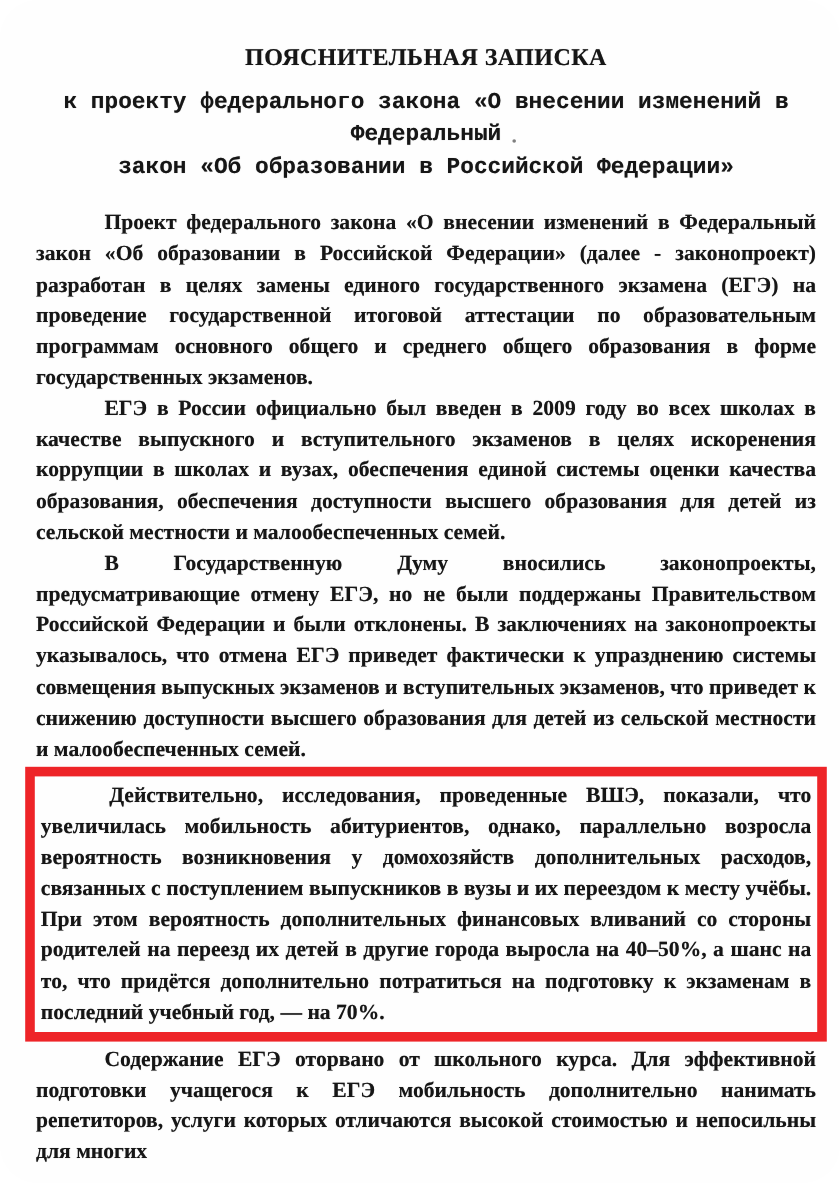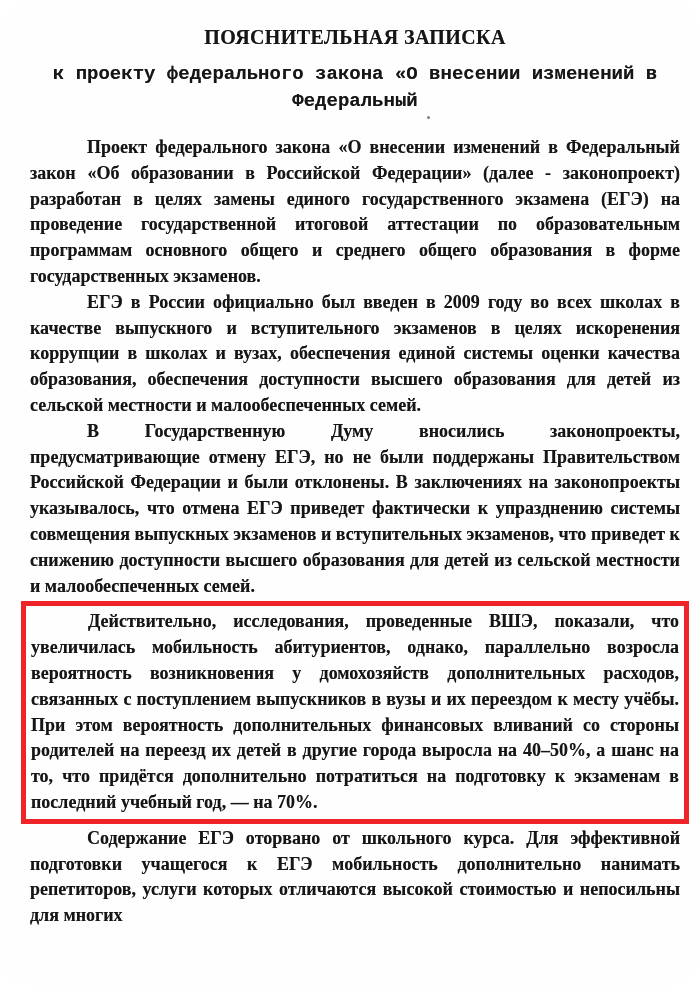--- a/index.html
+++ b/index.html
@@ -8,21 +8,21 @@
     background: #ffffff;
   }
   .page {
     position: relative;
     width: 700px;
     height: 986px;
     box-sizing: border-box;
     background: #fefefe;
     font-family: "Liberation Serif", "DejaVu Serif", serif;
     color: #161616;
-    padding: 25px 20px 0 30px;
+    padding: 36px 20px 0 30px;
     overflow: hidden;
     border-radius: 31px;
   }
   .doc-title {
     font-size: 20px;
     font-weight: bold;
     text-align: center;
     line-height: 24px;
     margin: 0 0 12px 0;
     letter-spacing: 0.4px;
@@ -41,21 +41,21 @@
     font-size: 18px;
     line-height: 25.8px;
     text-align: justify;
     text-align-last: left;
     text-indent: 57px;
     margin: 0;
     text-shadow: 0 0 0.6px rgba(0,0,0,0.5);
     font-weight: bold;
   }
   .highlight-box {
-    border: 5px solid #4d7c0f;
+    border: 8px solid #4d7c0f;
     margin: 2px -9px;
     padding: 3px 5px;
   }
   .scan-speck {
     position: absolute;
     left: 427px;
     top: 116px;
     width: 3px;
     height: 3px;
     border-radius: 50%;
@@ -65,20 +65,21 @@
 </style>
 </head>
 <body>
 
 <div class="page">
 
   <h1 class="doc-title">ПОЯСНИТЕЛЬНАЯ ЗАПИСКА</h1>
 
   <div class="doc-subtitle">
     <div>к проекту федерального закона «О внесении изменений в Федеральный</div>
+    <div>закон «Об образовании в Российской Федерации»</div>
   </div>
 
   <p class="body-par">Проект федерального закона «О внесении изменений в Федеральный закон «Об образовании в Российской Федерации» (далее - законопроект) разработан в целях замены единого государственного экзамена (ЕГЭ) на проведение государственной итоговой аттестации по образовательным программам основного общего и среднего общего образования в форме государственных экзаменов.</p>
 
   <p class="body-par">ЕГЭ в России официально был введен в 2009 году во всех школах в качестве выпускного и вступительного экзаменов в целях искоренения коррупции в школах и вузах, обеспечения единой системы оценки качества образования, обеспечения доступности высшего образования для детей из сельской местности и малообеспеченных семей.</p>
 
 
   <p class="body-par">В Государственную Думу вносились законопроекты, предусматривающие отмену ЕГЭ, но не были поддержаны Правительством Российской Федерации и были отклонены. В заключениях на законопроекты указывалось, что отмена ЕГЭ приведет фактически к упразднению системы совмещения выпускных экзаменов и вступительных экзаменов, что приведет к снижению доступности высшего образования для детей из сельской местности и малообеспеченных семей.</p>
 
   <div class="highlight-box" style="border-color: rgb(238, 36, 40);">

